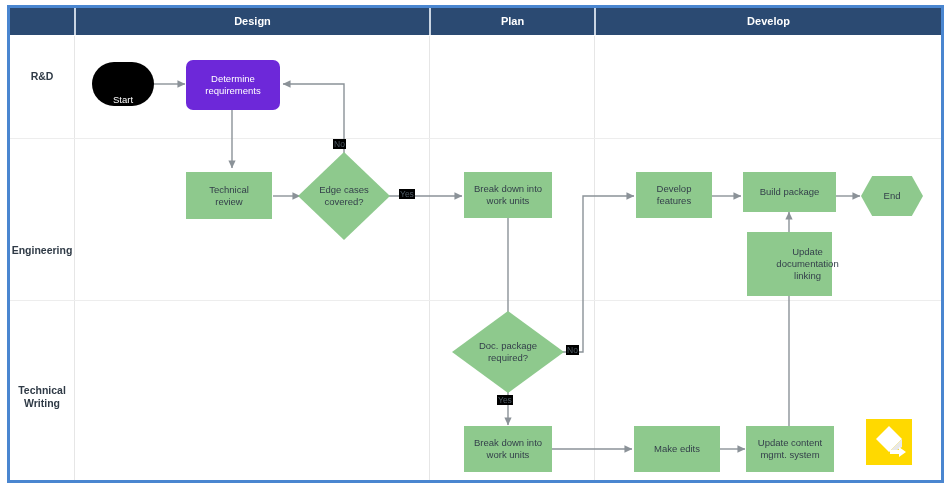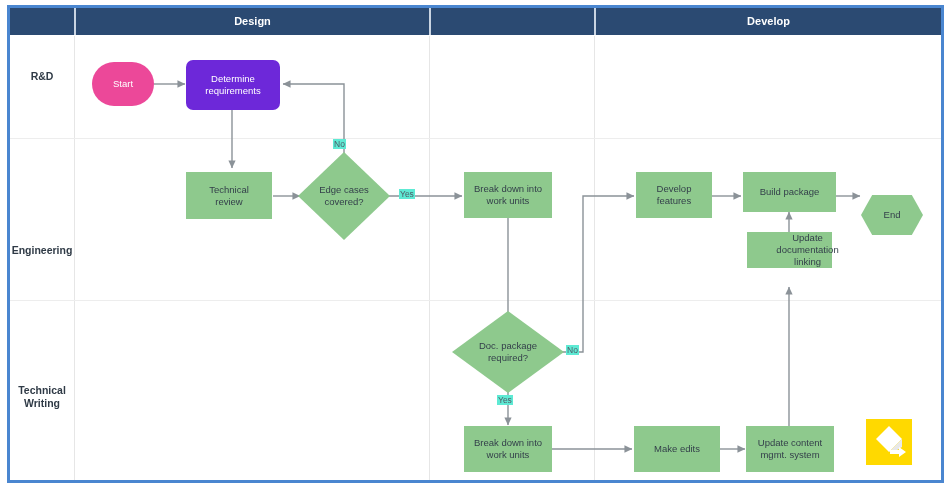--- a/index.html
+++ b/index.html
@@ -89,47 +89,47 @@
     justify-content: center;
     text-align: center;
     box-sizing: border-box;
     font-size: 9.5px;
     line-height: 12px;
     color: #333f4a;
   }
   .shape.rect-green { background: #8ec98d; }
   .shape.rect-teal  { background: #6d28d9; color: #ffffff; border-radius: 7px; }
   .shape.round-teal {
-    background: #ec4899;
+    background: #000000;
     color: #ffffff;
     border-radius: 26px;
+    align-items: flex-end;
   }
   .shape.hex-green {
     background: #8ec98d;
     clip-path: polygon(18% 0%, 82% 0%, 100% 50%, 82% 100%, 18% 100%, 0% 50%);
-    margin-top: 19px;
   }
   .shape.diamond-green {
     background: #8ec98d;
     clip-path: polygon(50% 0%, 100% 50%, 50% 100%, 0% 50%);
   }
   .shape-text { pointer-events: none; white-space: pre-line; }
 
   
   #connectors {
     position: absolute;
     left: 0; top: 0;
     width: 952px; height: 490px;
     pointer-events: none;
   }
   .edge-label {
     position: absolute;
     font-size: 8.5px;
     color: #4f5b66;
-    background: #5eead4;
+    background: #000000;
     padding: 0 1px;
     white-space: nowrap;
   }
 
   
   #lucid-logo {
     position: absolute;
     left: 866px;
     top: 419px;
     width: 46px;
@@ -143,20 +143,21 @@
 <div id="page">
 
   <div id="frame"></div>
 
   <div id="header-band">
     <div class="header-div" style="left:64px;"></div>
     <div class="header-div" style="left:419px;"></div>
     <div class="header-div" style="left:584px;"></div>
 
     <div class="header-cell" style="left:66px; width:353px;">Design</div>
+    <div class="header-cell" style="left:421px; width:163px;">Plan</div>
     <div class="header-cell" style="left:586px; width:345px;">Develop</div>
   </div>
 
   <div class="lane-vline" style="left:74px;  top:36px; height:444px;"></div>
   <div class="lane-vline" style="left:429px; top:36px; height:444px;"></div>
   <div class="lane-vline" style="left:594px; top:36px; height:444px;"></div>
 
   <div class="lane-hline" style="left:10px; top:138px; width:931px;"></div>
   <div class="lane-hline" style="left:10px; top:300px; width:931px;"></div>
 
@@ -238,21 +239,21 @@
   </div>
 
   <div class="shape rect-green" style="left:743px; top:172px; width:93px; height:40px;">
     <span class="shape-text">Build package</span>
   </div>
 
   <div class="shape hex-green" style="left:861px; top:176px; width:62px; height:40px;">
     <span class="shape-text">End</span>
   </div>
 
-  <div class="shape rect-green" style="left:747px; top:232px; width:85px; height:36px;padding-left:36px;">
+  <div class="shape rect-green" style="left:747px; top:232px; width:85px; height:64px;padding-left:36px;">
     <span class="shape-text">Update
 documentation
 linking</span>
   </div>
 
   <div class="shape diamond-green" style="left:452px; top:311px; width:112px; height:82px;">
     <span class="shape-text">Doc. package
 required?</span>
   </div>
 

